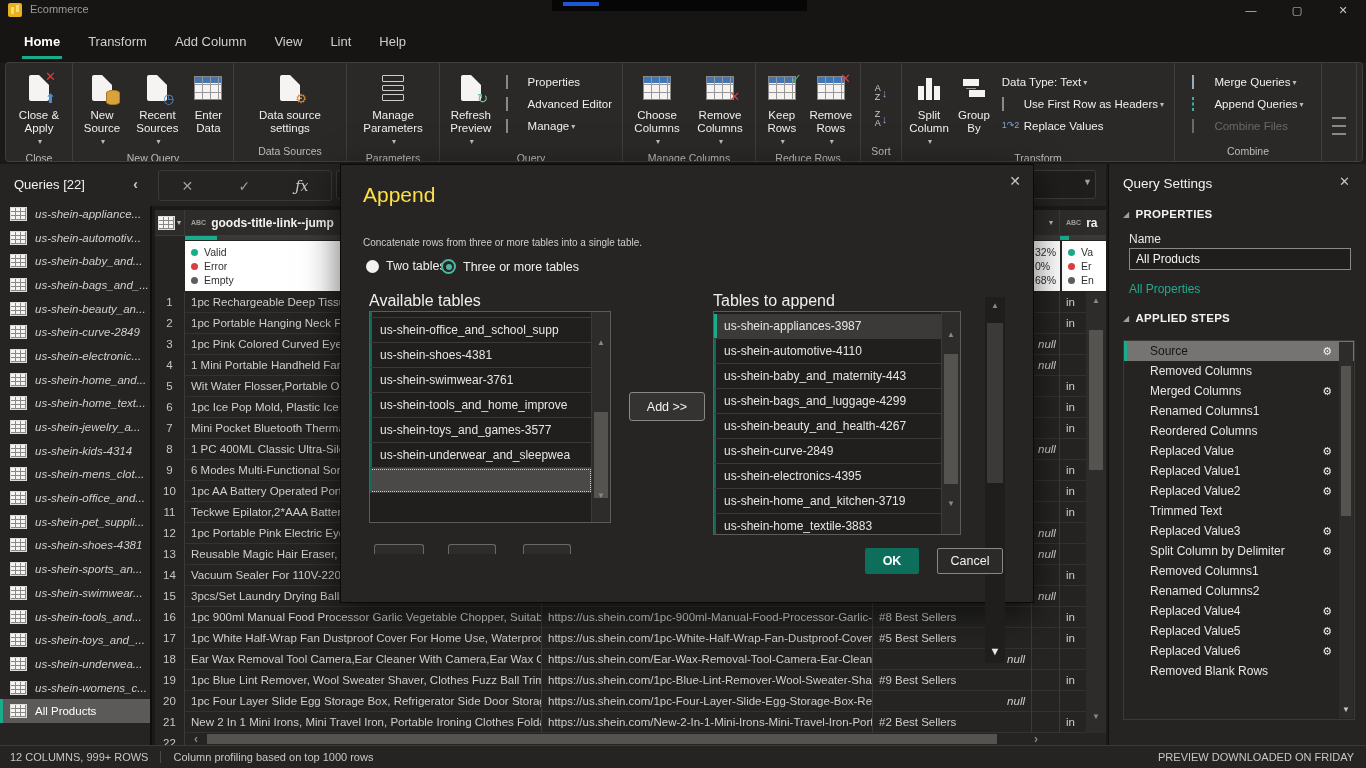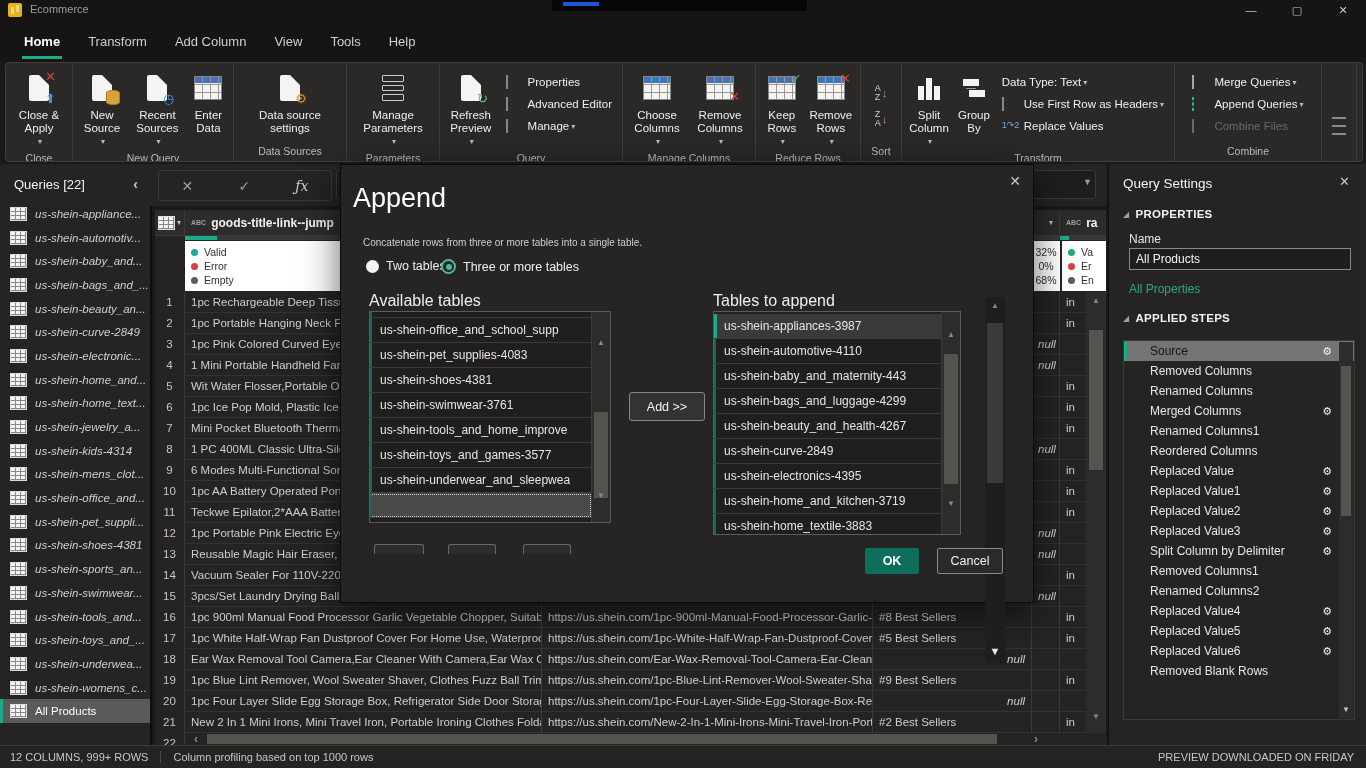--- a/index.html
+++ b/index.html
@@ -87,21 +87,21 @@
   
   #grid{position:absolute;left:155px;top:210px;width:951px;height:535px;background:#252423;overflow:hidden;}
   .ghead{position:absolute;top:0;height:26px;background:#2d2c2b;border-right:1px solid #3b3a39;border-bottom:1px solid #3b3a39;box-sizing:border-box;
      display:flex;align-items:center;font-weight:bold;color:#f3f2f1;font-size:12px;padding:0 6px;}
   .abc{font-size:7px;font-weight:bold;color:#a19f9d;margin-right:5px;letter-spacing:0;line-height:7px;}
   .qbar{position:absolute;top:26px;height:4px;background:#3a3938;}
   .qbar .fill{height:100%;background:#1aab8a;}
   .qblock{position:absolute;top:31px;height:50px;background:#ffffff;color:#323130;font-size:10.5px;padding:4px 6px;box-sizing:border-box;line-height:14px;}
   .qblock .dot{display:inline-block;width:7px;height:7px;border-radius:50%;margin-right:6px;}
   .qrow{display:flex;align-items:center;}
-  .qpct{text-align:center;}
+  .qpct{text-align:left;}
   .trow{position:absolute;left:0;width:951px;height:21px;border-bottom:1px solid #333231;box-sizing:border-box;font-size:11.5px;color:#d0cecd;}
   .trow .c{position:absolute;top:0;height:21px;line-height:20px;padding:0 6px;box-sizing:border-box;border-right:1px solid #3b3a39;overflow:hidden;white-space:nowrap;}
   .c.num{left:0;width:30px;text-align:center;color:#c8c6c4;border-right:1px solid #3b3a39;background:#252423;}
   .c.title{left:30px;width:357px;}
   .c.url{left:387px;width:331px;}
   .c.rank{left:718px;width:159px;}
   .c.rank.nul{font-style:italic;text-align:right;}
   .c.c4{left:877px;width:28px;font-style:italic;text-align:right;}
   .c.ra{left:905px;width:26px;border-right:none;}
   
@@ -111,21 +111,21 @@
   
   #hscroll{position:absolute;left:30px;top:523px;width:901px;height:12px;background:#252423;z-index:3;display:flex;align-items:center;}
   #hscroll .harr{color:#8a8886;font-size:12px;font-weight:bold;width:22px;text-align:center;}
   #hscroll .hthumb{height:10px;width:790px;background:#55534f;}
   #hscroll .harr.right{margin-left:28px;}
 
   
   #dialog{position:absolute;left:340px;top:164px;width:692px;height:437px;background:#262524;border:1px solid #0b0a0a;
      box-shadow:0 10px 34px rgba(0,0,0,0.6);z-index:20;}
   #dlg-close{position:absolute;right:12px;top:8px;font-size:14px;color:#c8c6c4;}
-  #dlg-title{position:absolute;left:12px;top:18px;font-size:27px;color:#ffffff;}
+  #dlg-title{position:absolute;left:22px;top:18px;font-size:21px;color:#fde047;}
   #dlg-desc{position:absolute;left:22px;top:72px;font-size:10px;color:#d0cecd;}
   .radio-row{position:absolute;top:94px;display:flex;align-items:center;font-size:12.5px;color:#f0efee;}
   .radio{width:13px;height:13px;border-radius:50%;margin-right:7px;flex:none;}
   .radio.off{background:#f3f2f1;}
   .radio.on{background:#262524;border:2px solid #4db6a3;position:relative;width:11px;height:11px;}
   .radio.on::after{content:"";position:absolute;left:2.5px;top:2.5px;width:6px;height:6px;border-radius:50%;background:#4db6a3;}
   .listlabel{position:absolute;font-size:16px;color:#f0efee;}
   .listbox{position:absolute;background:#201f1e;border:1px solid #5c5b5a;overflow:hidden;}
   .litem{height:25px;line-height:25px;padding-left:10px;border-bottom:1px solid #3b3a39;font-size:12px;color:#e8e6e3;white-space:nowrap;overflow:hidden;position:relative;box-sizing:border-box;}
   .litem::before{content:"";position:absolute;left:0;top:0;bottom:0;width:2px;background:#15695a;}
@@ -202,21 +202,21 @@
 
       <div class="tab">
         <span>Add Column</span>
       </div>
 
       <div class="tab">
         <span>View</span>
       </div>
 
       <div class="tab">
-        <span>Tools</span>
+        <span>Lint</span>
       </div>
 
       <div class="tab">
         <span>Help</span>
       </div>
     </div>
 
   <div id="ribbon">
     <div class="rgroup" style="width:66px">
       <div class="btnrow">
@@ -856,21 +856,20 @@
     </div>
 
     <div class="listlabel" style="left:28px;top:127px;">Available tables</div>
     <div class="listbox" style="left:28px;top:146px;width:240px;height:210px;">
       <div style="position:absolute;left:0;top:-19px;right:18px;">
 
           <div class="litem"><span>us-shein-mens_clothes-1891</span></div>
 
           <div class="litem"><span>us-shein-office_and_school_supp</span></div>
 
-          <div class="litem"><span>us-shein-pet_supplies-4083</span></div>
 
           <div class="litem"><span>us-shein-shoes-4381</span></div>
 
 
           <div class="litem"><span>us-shein-swimwear-3761</span></div>
 
           <div class="litem"><span>us-shein-tools_and_home_improve</span></div>
 
           <div class="litem"><span>us-shein-toys_and_games-3577</span></div>
 
@@ -951,24 +950,20 @@
           <div class="step sel">
             <span class="step-label">Source</span>
             <span class="gear show">⚙</span>
           </div>
 
           <div class="step">
             <span class="step-label">Removed Columns</span>
 
           </div>
 
-          <div class="step">
-            <span class="step-label">Renamed Columns</span>
-
-          </div>
 
           <div class="step">
             <span class="step-label">Merged Columns</span>
             <span class="gear show">⚙</span>
           </div>
 
           <div class="step">
             <span class="step-label">Renamed Columns1</span>
 
           </div>
@@ -986,20 +981,24 @@
           <div class="step">
             <span class="step-label">Replaced Value1</span>
             <span class="gear show">⚙</span>
           </div>
 
           <div class="step">
             <span class="step-label">Replaced Value2</span>
             <span class="gear show">⚙</span>
           </div>
 
+          <div class="step">
+            <span class="step-label">Trimmed Text</span>
+
+          </div>
 
           <div class="step">
             <span class="step-label">Replaced Value3</span>
             <span class="gear show">⚙</span>
           </div>
 
           <div class="step">
             <span class="step-label">Split Column by Delimiter</span>
             <span class="gear show">⚙</span>
           </div>

